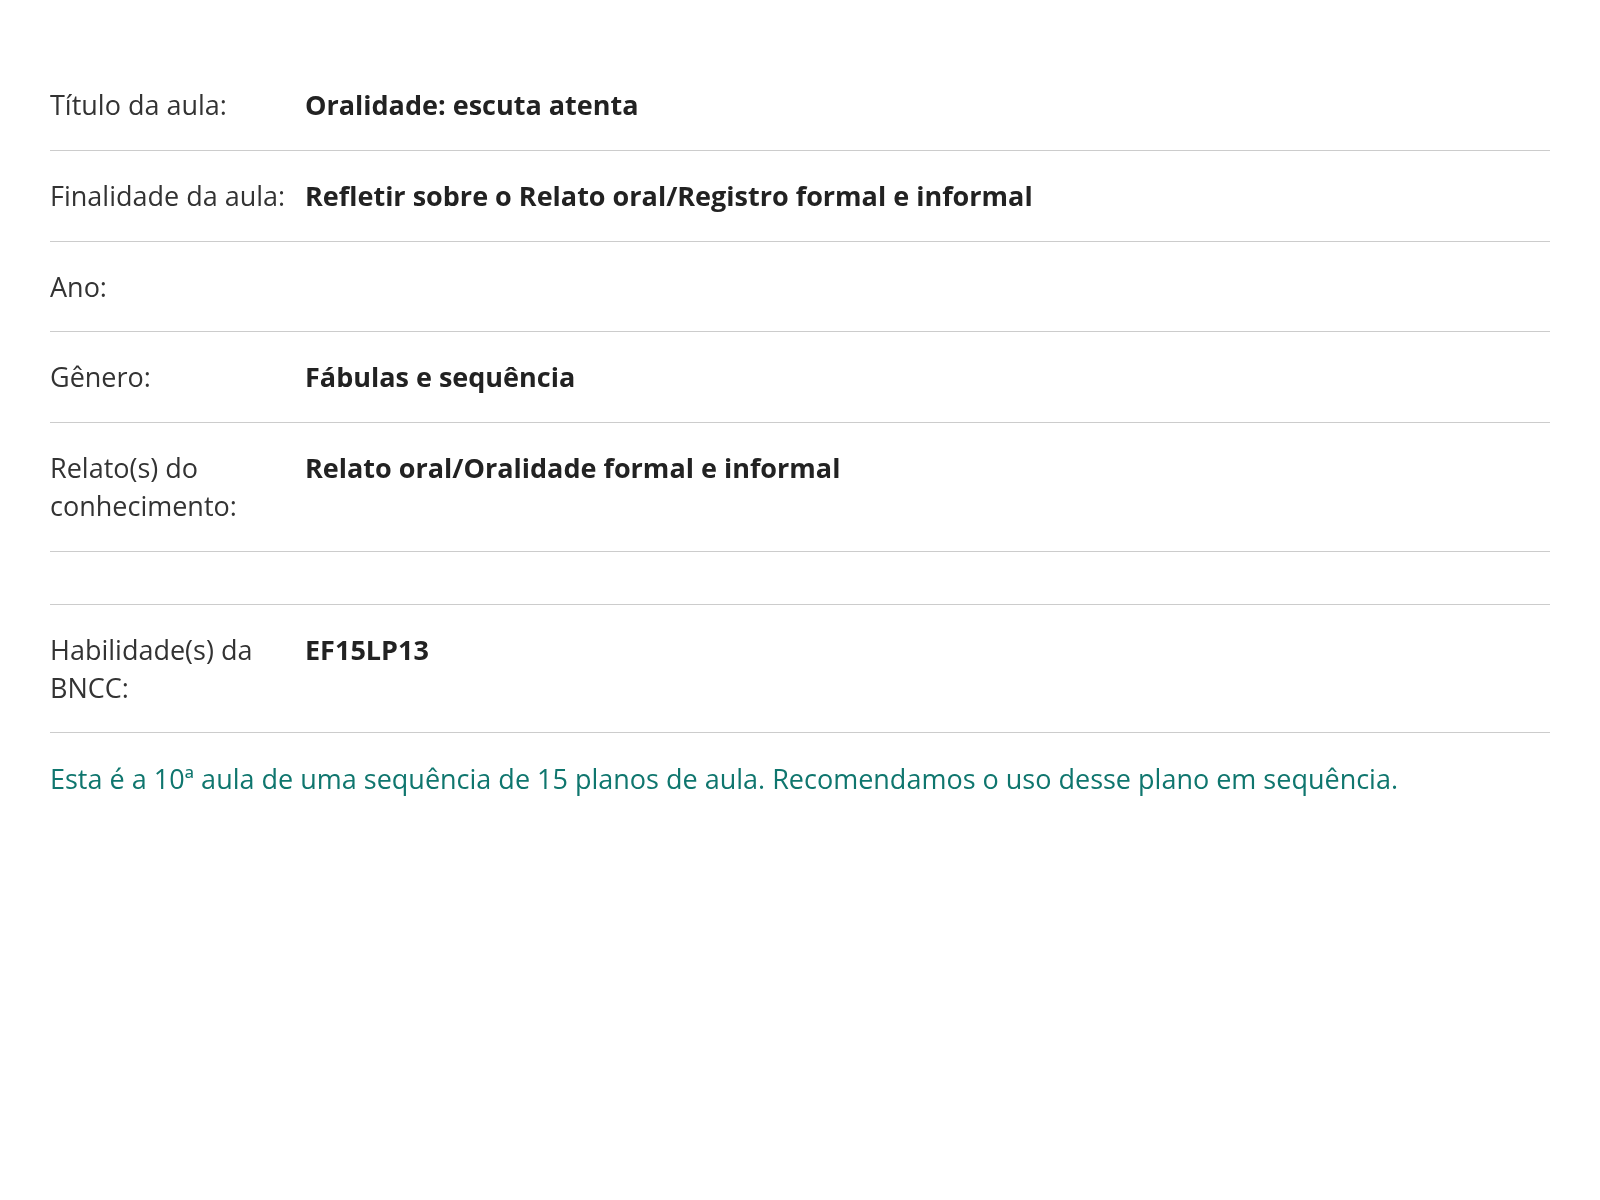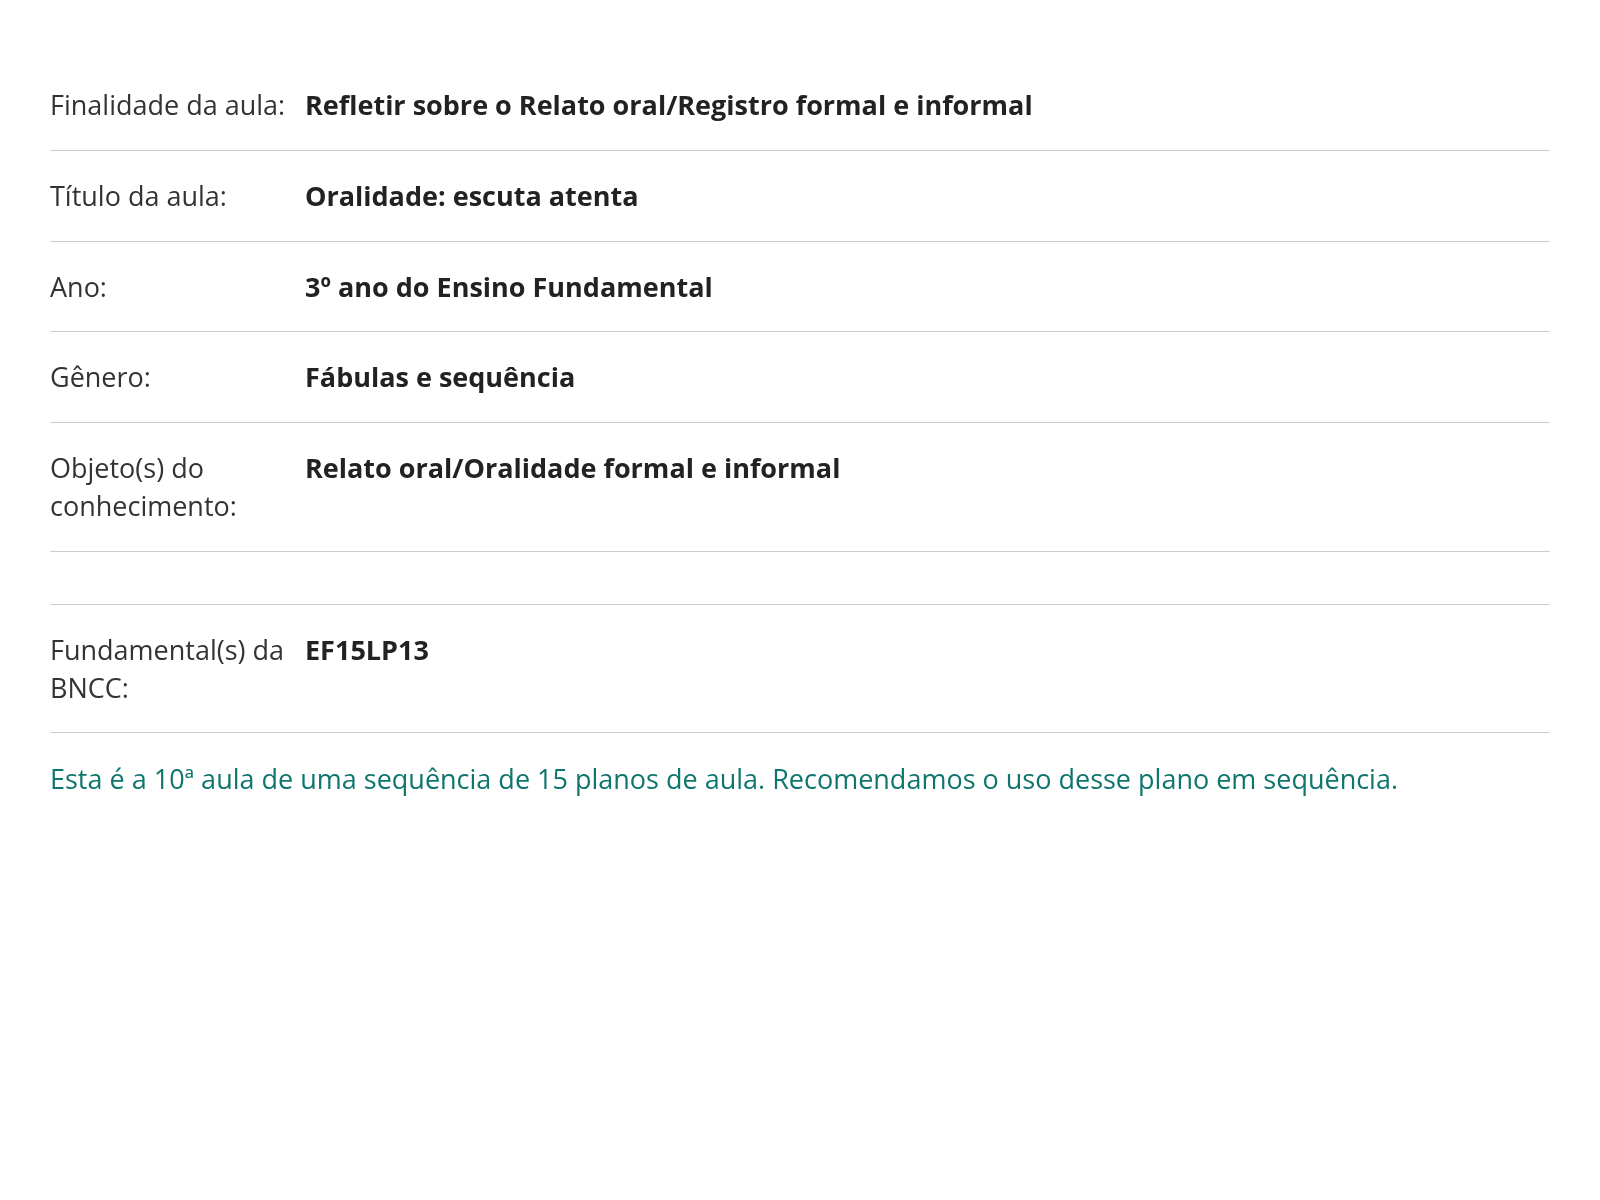--- a/index.html
+++ b/index.html
@@ -48,39 +48,38 @@
       font-weight: 400;
       color: #0f766e;
       line-height: 1.5;
     }
   </style>
 </head>
 <body>
 
 <div class="table">
   <div class="row">
+    <div class="label-cell">Título da aula:</div>
+    <div class="value-cell">Oralidade: escuta atenta</div>
+  </div>
+  <div class="row">
     <div class="label-cell">Finalidade da aula:</div>
     <div class="value-cell">Refletir sobre o Relato oral/Registro formal e informal</div>
   </div>
   <div class="row">
-    <div class="label-cell">Título da aula:</div>
-    <div class="value-cell">Oralidade: escuta atenta</div>
-  </div>
-  <div class="row">
     <div class="label-cell">Ano:</div>
-    <div class="value-cell">3º ano do Ensino Fundamental</div>
   </div>
   <div class="row">
     <div class="label-cell">Gênero:</div>
     <div class="value-cell">Fábulas e sequência</div>
   </div>
   <div class="row">
-    <div class="label-cell">Objeto(s) do conhecimento:</div>
+    <div class="label-cell">Relato(s) do conhecimento:</div>
     <div class="value-cell">Relato oral/Oralidade formal e informal</div>
   </div>
   <div class="row">
   </div>
   <div class="row">
-    <div class="label-cell">Fundamental(s) da BNCC:</div>
+    <div class="label-cell">Habilidade(s) da BNCC:</div>
     <div class="value-cell">EF15LP13</div>
   </div>
   <div class="footer-note">Esta é a 10ª aula de uma sequência de 15 planos de aula. Recomendamos o uso desse plano em sequência.</div>
 </div>
 
 </body></html>

